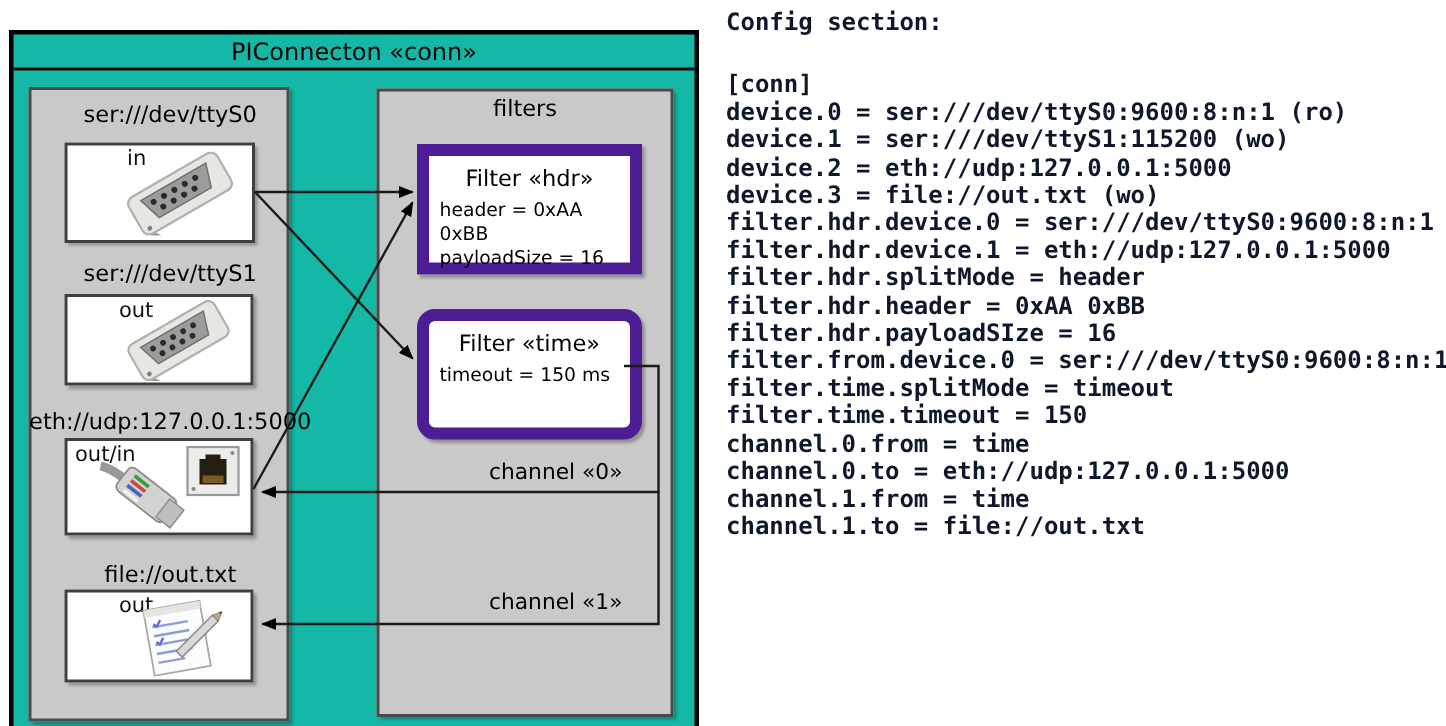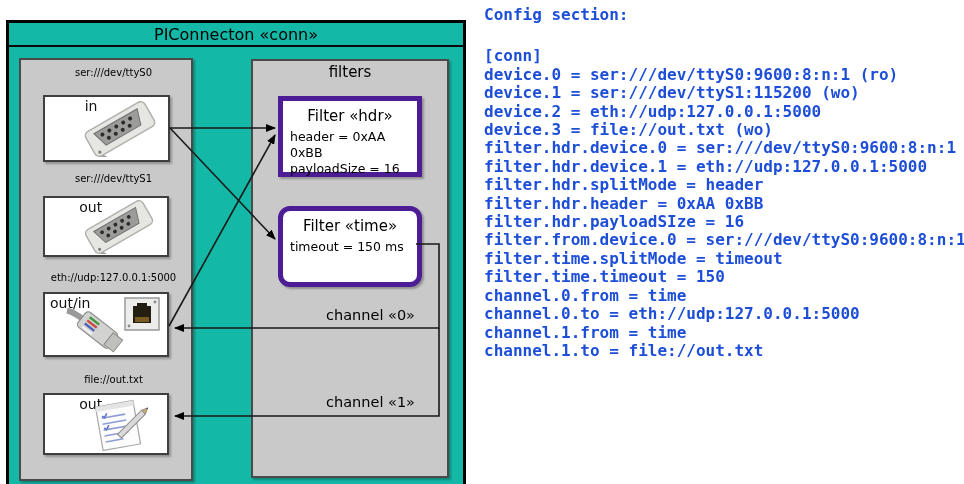--- a/index.html
+++ b/index.html
@@ -11,38 +11,38 @@
            border:3px solid #000;background:#14b8a6;}
   .title-bar{position:absolute;left:0;top:0;width:100%;height:22px;
              border-bottom:2px solid #0a0a0a;text-align:center;
              font-size:16px;line-height:23px;}
   .panel{position:absolute;background:#c9c9c9;border:2px solid #4a4a4a;
          box-shadow:2px 2px 2px rgba(0,0,0,0.28);}
   .left-panel{left:10px;top:35px;width:170px;height:419px;}
   .filters-panel{left:242px;top:36px;width:194px;height:415px;}
   .filters-label{position:absolute;left:242px;top:40px;width:198px;text-align:center;
                  font-size:15px;}
-  .dev-label{position:absolute;left:10px;width:189px;text-align:center;font-size:10px;}
+  .dev-label{position:absolute;left:10px;width:189px;text-align:center;font-size:15px;}
   .dev-box{position:absolute;background:#fff;border:2px solid #3f3f3f;
            box-shadow:2px 2px 2px rgba(0,0,0,0.28);}
   .dev-dir{position:absolute;left:0;top:1px;width:75%;text-align:center;
            font-size:14px;color:#111;}
   .dev-dir.left{left:5px;width:auto;text-align:left;}
-  .filter-box{position:absolute;background:#fff;border:5px solid #4c1d95;
+  .filter-box{position:absolute;background:#fff;border:8px solid #4c1d95;
               box-shadow:2px 2px 2px rgba(0,0,0,0.28);width:134px;height:71px;}
   .filter-title{padding-top:6px;text-align:center;font-size:15px;}
   .filter-props{margin:4px 0 0 7px;font-size:12.5px;line-height:16px;}
   .channel-label{position:absolute;left:290px;width:116px;text-align:right;font-size:14.5px;}
   .overlay{position:absolute;left:0;top:0;width:454px;height:467px;pointer-events:none;}
   .icon-abs{position:absolute;}
 
   
   .config{position:absolute;left:484px;top:6px;width:476px;
           font-family:"DejaVu Sans Mono",monospace;font-weight:bold;
-          font-size:16px;line-height:18.4px;color:#1d4ed8;}
+          font-size:16px;line-height:18.4px;color:#0f172a;}
   .config .line{white-space:pre;}
   .config-lines{margin-top:23px;}
 </style>
 </head>
 <body>
 
 <div class="page">
 
   <div class="diagram">
 

